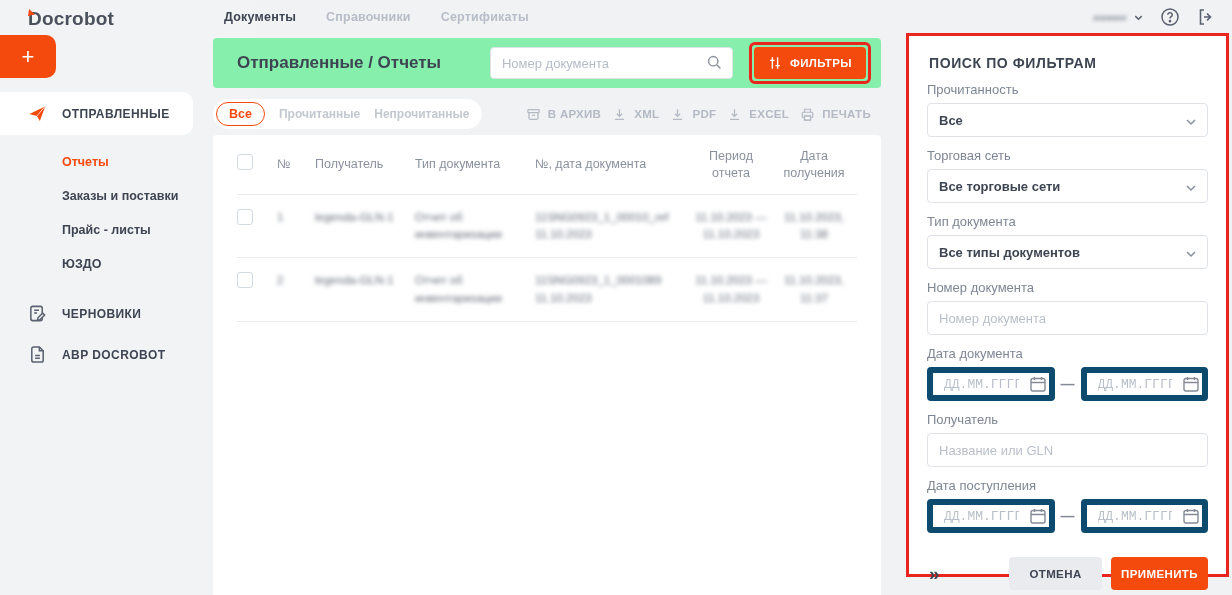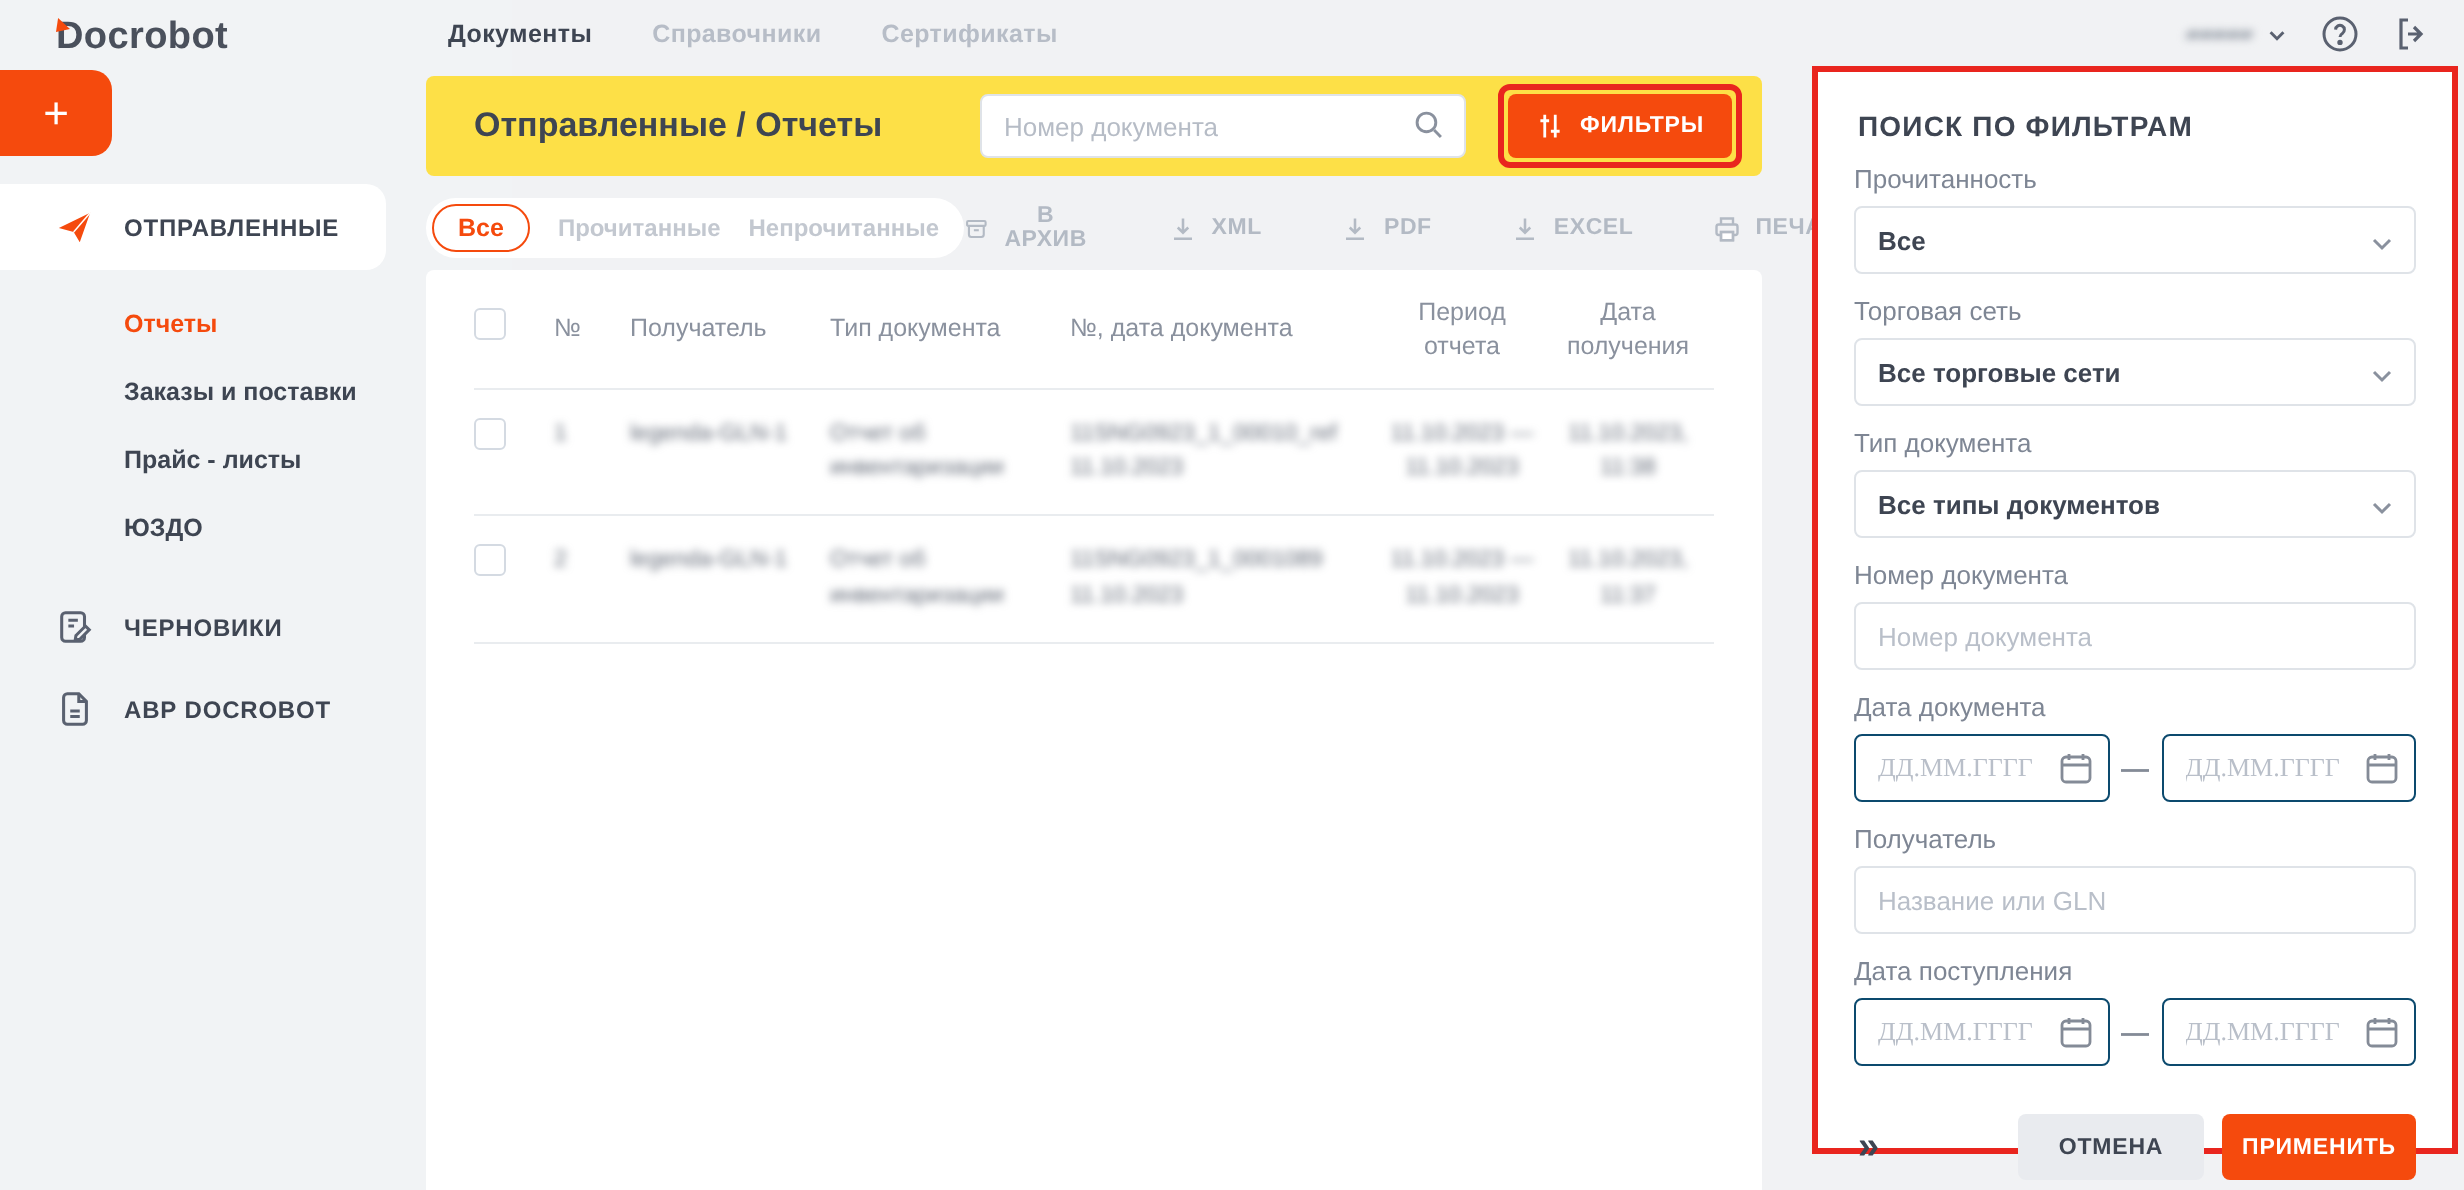--- a/index.html
+++ b/index.html
@@ -46,21 +46,21 @@
   .topnav .tab { font-size:12.5px; font-weight:bold; color:#b7bdc7; cursor:pointer; letter-spacing:.2px; }
   .topnav .tab.active { color:#3e4552; }
   .account-area { position:absolute; right:16px; top:7px; display:flex; align-items:center; gap:16px; }
   .account { display:flex; align-items:center; gap:7px; cursor:pointer; }
   .account-name { font-size:10px; font-weight:bold; color:#9aa1ab; filter:blur(2px); letter-spacing:-1px; }
   .icon-btn { width:20px; height:20px; color:#5a6170; cursor:pointer; background:none; border:none; padding:0; }
 
   
   .header-card {
     position:absolute; left:213px; top:38px; width:668px; height:50px;
-    background:#fde047; border-radius:4px; display:flex; align-items:center;
+    background:#86efac; border-radius:4px; display:flex; align-items:center;
   }
   .page-title { font-size:17px; font-weight:bold; color:#3e4552; margin-left:24px; flex:0 0 auto; }
   .search-box { position:relative; margin-left:auto; width:243px; height:32px; }
   .search-input {
     width:100%; height:100%; border:1px solid #dfe3e8; border-radius:4px;
     padding:0 34px 0 11px; font-size:13px; color:#3e4552; outline:none;
     font-family:inherit;
   }
   .search-input::placeholder { color:#b6bcc6; }
   .search-icon { position:absolute; right:10px; top:7px; width:17px; height:17px; color:#8a919e; }
@@ -78,21 +78,21 @@
   .chips-row { position:absolute; left:213px; top:99px; width:668px; height:30px; display:flex; align-items:center; }
   .chips-group {
     background:#fff; border-radius:16px; height:30px; display:flex; align-items:center;
     padding:0 12px 0 3px; gap:14px;
   }
   .chip-all {
     border:1.5px solid #f54a0d; color:#f54a0d; border-radius:14px; padding:4px 12px;
     font-size:12.5px; font-weight:bold; cursor:pointer; background:#fff;
   }
   .chip { color:#c3c8d0; font-size:12px; font-weight:bold; cursor:pointer; }
-  .actions-group { margin-left:auto; display:flex; align-items:center; gap:39px; padding-right:10px; }
+  .actions-group { margin-left:auto; display:flex; align-items:center; gap:11px; padding-right:10px; }
   .action-btn {
     display:flex; align-items:center; gap:7px; background:none; border:none; cursor:pointer;
     color:#b3bac4; font-size:11.5px; font-weight:bold; letter-spacing:.3px; font-family:inherit;
   }
   .action-btn svg { width:15px; height:15px; }
 
   
   .table-card {
     position:absolute; left:213px; top:135px; width:668px; bottom:0;
     background:#fff; border-radius:4px 4px 0 0; padding:0 24px;
@@ -131,22 +131,22 @@
   .select-value { font-size:13px; font-weight:bold; color:#3e4552; }
   .select-box .chev { position:absolute; right:10px; top:12px; width:12px; height:12px; color:#8a919e; }
   .text-input {
     width:100%; height:34px; border:1px solid #dfe3e8; border-radius:4px;
     padding:0 11px; font-size:13px; color:#3e4552; outline:none; font-family:inherit;
   }
   .text-input::placeholder { color:#b9bfc9; }
   .date-row { display:flex; align-items:center; }
   .date-box { position:relative; flex:1; }
   .date-input {
-    width:100%; height:34px; border:1px solid #0c4a6e; border-radius:4px;
-    padding:0 30px 0 11px; font-size:13px; color:#3e4552; outline:none; font-family:Liberation Serif, serif;
+    width:100%; height:34px; border:6px solid #0c4a6e; border-radius:4px;
+    padding:0 30px 0 11px; font-size:13px; color:#3e4552; outline:none; font-family:Liberation Mono, monospace;
   }
   .date-input::placeholder { color:#b9bfc9; }
   .cal-btn { position:absolute; right:8px; top:8px; width:18px; height:18px; color:#848b97; background:none; border:none; padding:0; cursor:pointer; }
   .date-dash { width:26px; text-align:center; color:#848b97; font-weight:bold; font-size:14px; }
   .fp-footer { display:flex; align-items:center; margin-top:24px; }
   .collapse-btn { font-size:19px; font-weight:bold; color:#3e4552; background:none; border:none; cursor:pointer; padding:0 2px; }
   .btn-cancel {
     margin-left:auto; width:93px; height:33px; background:#e9ebef; border:none; border-radius:4px;
     font-size:11.5px; font-weight:bold; color:#3e4552; letter-spacing:.4px; cursor:pointer; font-family:inherit;
   }

